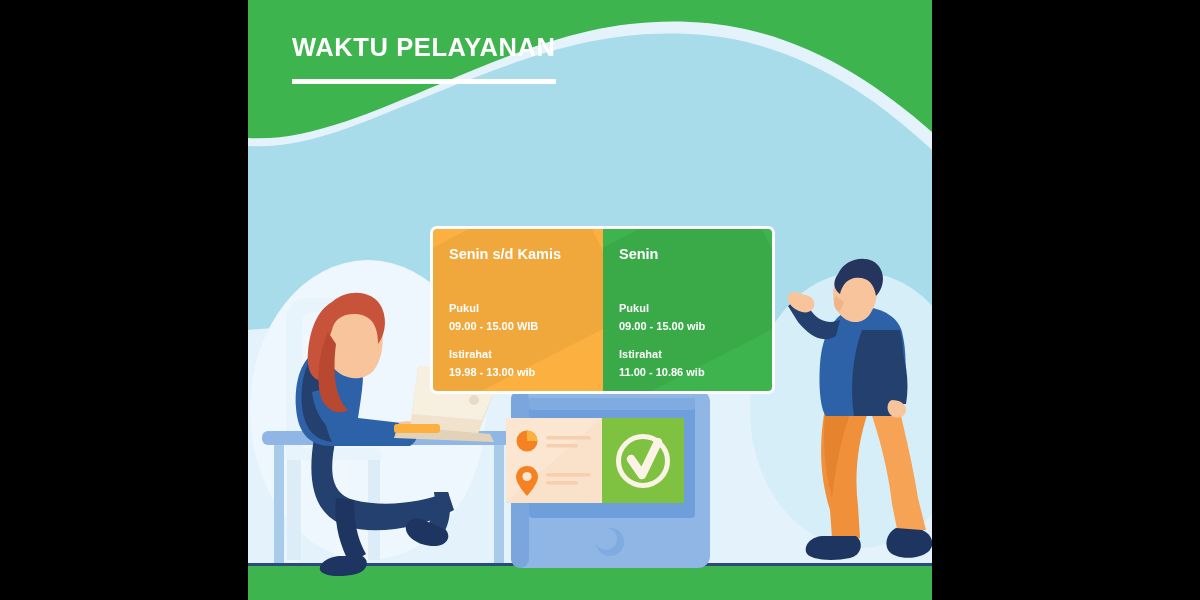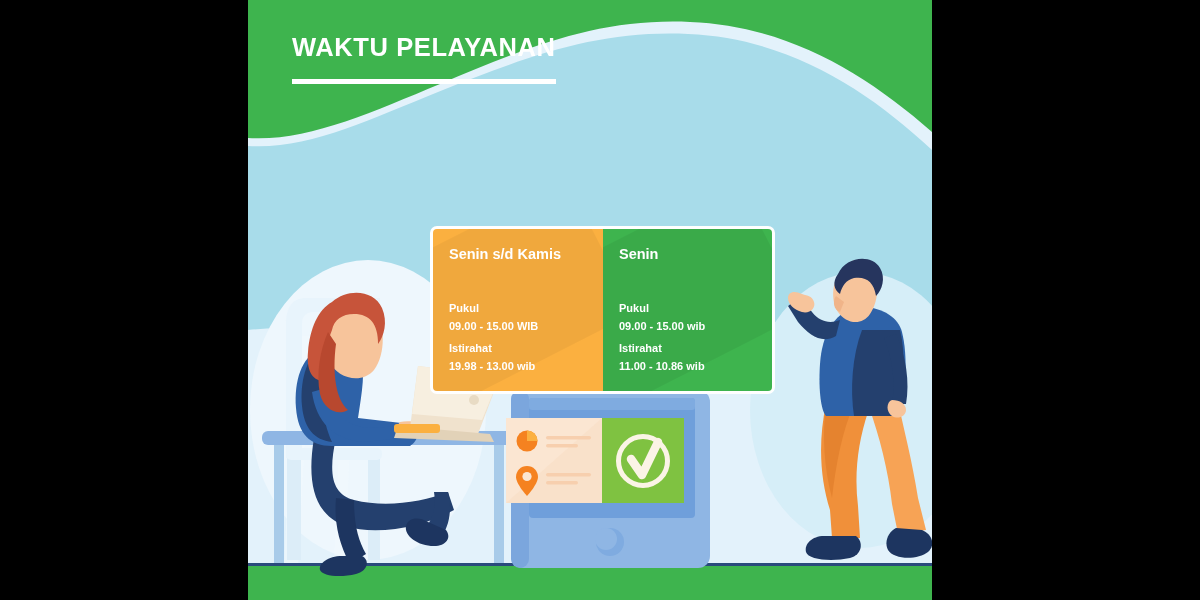--- a/index.html
+++ b/index.html
@@ -112,21 +112,21 @@
   }
   .slot { margin-top: 0; }
   .slot-label, .slot-time {
     font-size: 11px;
     font-weight: bold;
     color: #ffffff;
     line-height: 18px;
     white-space: nowrap;
   }
   .slot.first { margin-top: 36px; }
-  .slot.second { margin-top: 4px; }
+  .slot.second { margin-top: 10px; }
   
   .illus {
     position: absolute;
     display: block;
   }
   #woman-figure { left: 14px;  top: 288px; width: 260px; height: 290px; z-index: 9; }
   #man-figure   { left: 540px; top: 252px; width: 160px; height: 320px; z-index: 14; }
   #device-group { left: 255px; top: 390px; width: 215px; height: 185px; z-index: 8; }
   #info-card    { left: 258px; top: 418px; width: 178px; height: 85px;  z-index: 13; }
 </style>

